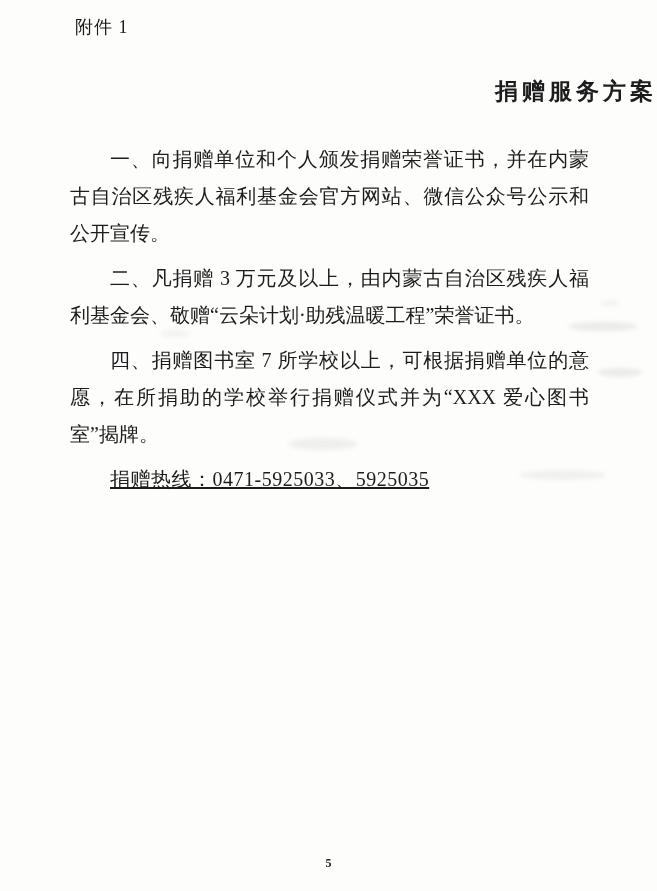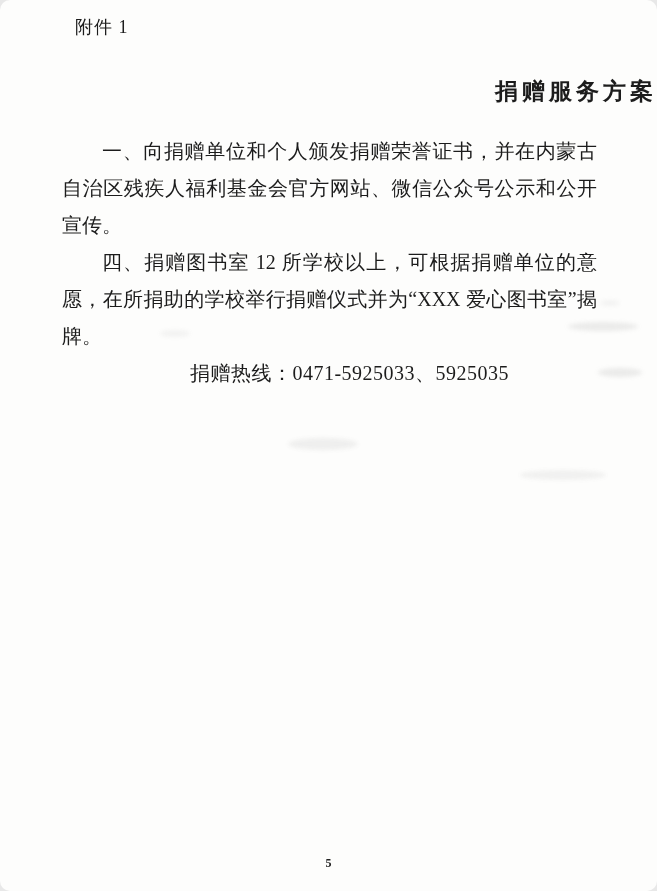--- a/index.html
+++ b/index.html
@@ -10,21 +10,20 @@
   .page {
     position: relative;
     width: 657px;
     height: 891px;
     margin: 0 auto;
     background: #fdfdfc;
     color: #1c1c1c;
     font-family: "Liberation Serif", "DejaVu Serif", serif;
     overflow: hidden;
     box-sizing: border-box;
-    border-radius: 10px;
   }
   .attachment-label {
     position: absolute;
     top: 15px;
     left: 75px;
     font-size: 18px;
     letter-spacing: 1px;
   }
   .doc-title {
     position: absolute;
@@ -36,30 +35,31 @@
     font-weight: bold;
     letter-spacing: 4px;
   }
   .content {
     position: absolute;
     top: 133px;
     left: 62px;
     width: 535px;
   }
   .content p {
-    margin: 0;
+    margin: 8px;
     font-size: 20px;
     line-height: 37px;
     text-indent: 2em;
     text-align: justify;
     word-break: break-all;
   }
   .content p.hotline {
-    text-align: center;
+    text-align: left;
     letter-spacing: 0.5px;
+    text-decoration: underline;
   }
   .page-number {
     position: absolute;
     bottom: 20px;
     left: 0;
     width: 100%;
     text-align: center;
     font-size: 12px;
     font-weight: bold;
     color: #222;
@@ -83,21 +83,22 @@
 <body>
 
 <div class="page">
 
   <div class="attachment-label">附件 1</div>
 
   <div class="doc-title">捐赠服务方案</div>
 
   <div class="content">
     <p>一、向捐赠单位和个人颁发捐赠荣誉证书，并在内蒙古自治区残疾人福利基金会官方网站、微信公众号公示和公开宣传。</p>
-    <p>四、捐赠图书室 12 所学校以上，可根据捐赠单位的意愿，在所捐助的学校举行捐赠仪式并为“XXX 爱心图书室”揭牌。</p>
+    <p>二、凡捐赠 3 万元及以上，由内蒙古自治区残疾人福利基金会、敬赠“云朵计划·助残温暖工程”荣誉证书。</p>
+    <p>四、捐赠图书室 7 所学校以上，可根据捐赠单位的意愿，在所捐助的学校举行捐赠仪式并为“XXX 爱心图书室”揭牌。</p>
     <p class="hotline">捐赠热线：0471-5925033、5925035</p>
   </div>
 
   <div class="page-number">5</div>
 
   <div class="noise n1"></div>
   <div class="noise n2"></div>
   <div class="noise n3"></div>
   <div class="noise n4"></div>
   <div class="noise n5"></div>

